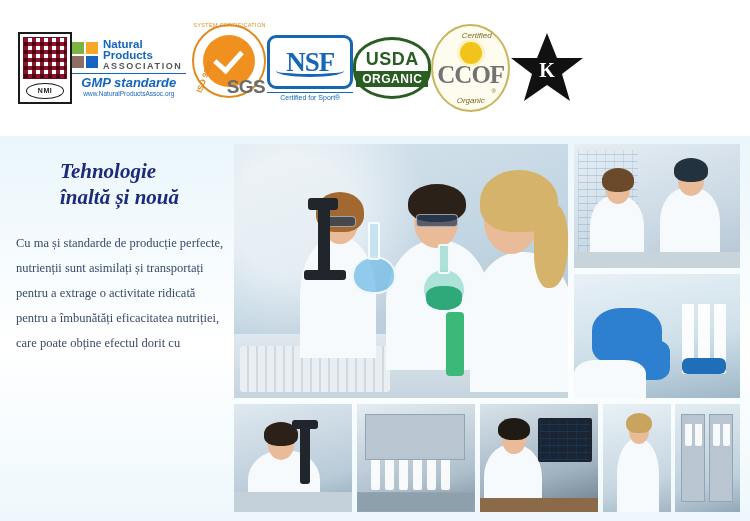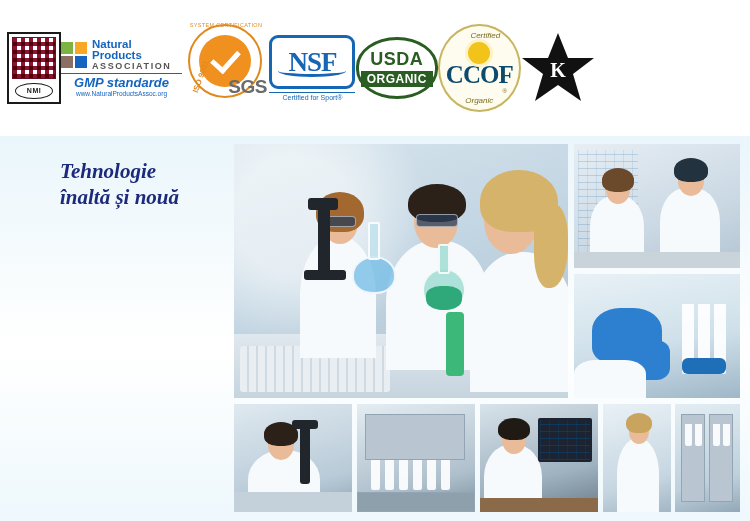--- a/index.html
+++ b/index.html
@@ -16,21 +16,21 @@
   }
 
   
   .cert-bar {
     position: absolute; left: 0; top: 0;
     width: 602px; height: 136px;
     background: #ffffff;
     display: flex;
     align-items: center;
     justify-content: space-between;
-    padding: 0 7px;
+    padding: 0 18px;
   }
   .cert {
     position: relative;
     display: flex; flex-direction: column;
     align-items: center; justify-content: center;
   }
 
   
   .nmi {
     width: 54px; height: 72px;
@@ -181,21 +181,21 @@
     text-align: center; font-size: 8px; color: #7d6a1e; font-style: italic;
   }
   .ccof-sun {
     position: absolute; top: 16px; left: 50%; transform: translateX(-50%);
     width: 22px; height: 22px; border-radius: 50%;
     background: #f2c319;
     box-shadow: 0 0 0 3px #fdf3c4;
   }
   .ccof-letters {
     margin-top: 14px;
-    font-size: 25px; font-weight: bold; color: #0c4a6e;
+    font-size: 25px; font-weight: bold; color: #737373;
     font-family: "Liberation Serif", serif;
     letter-spacing: -1px;
   }
   .ccof-reg { position: absolute; right: 12px; bottom: 16px; font-size: 6px; color: #7d6a1e; }
 
   
   .kosher { width: 74px; height: 74px; position: relative; }
   .kosher svg { display: block; }
 
   
@@ -374,20 +374,21 @@
         <text x="37" y="46" text-anchor="middle" font-family="Liberation Serif, serif" font-size="20" fill="#ffffff" font-weight="bold">K</text>
       </svg>
     </div>
   </div>
 
   <div class="hero">
 
     <div class="hero-left">
       <div class="hero-title" style="white-space:pre-line">Tehnologie
 înaltă și nouă</div>
+      <div class="hero-body">Cu ma și standarde de producție perfecte, nutrienții sunt asimilați și transportați pentru a extrage o activitate ridicată pentru a îmbunătăți eficacitatea nutriției, care poate obține efectul dorit cu</div>
     </div>
 
     <div class="collage">
 
       <div class="ph p-main">
         <div class="bg"></div>
         <div class="bench"></div>
         <div class="tray"></div>
 
         <div class="lab-coat" style="left:66px; top:92px; width:76px; height:122px;"></div>

